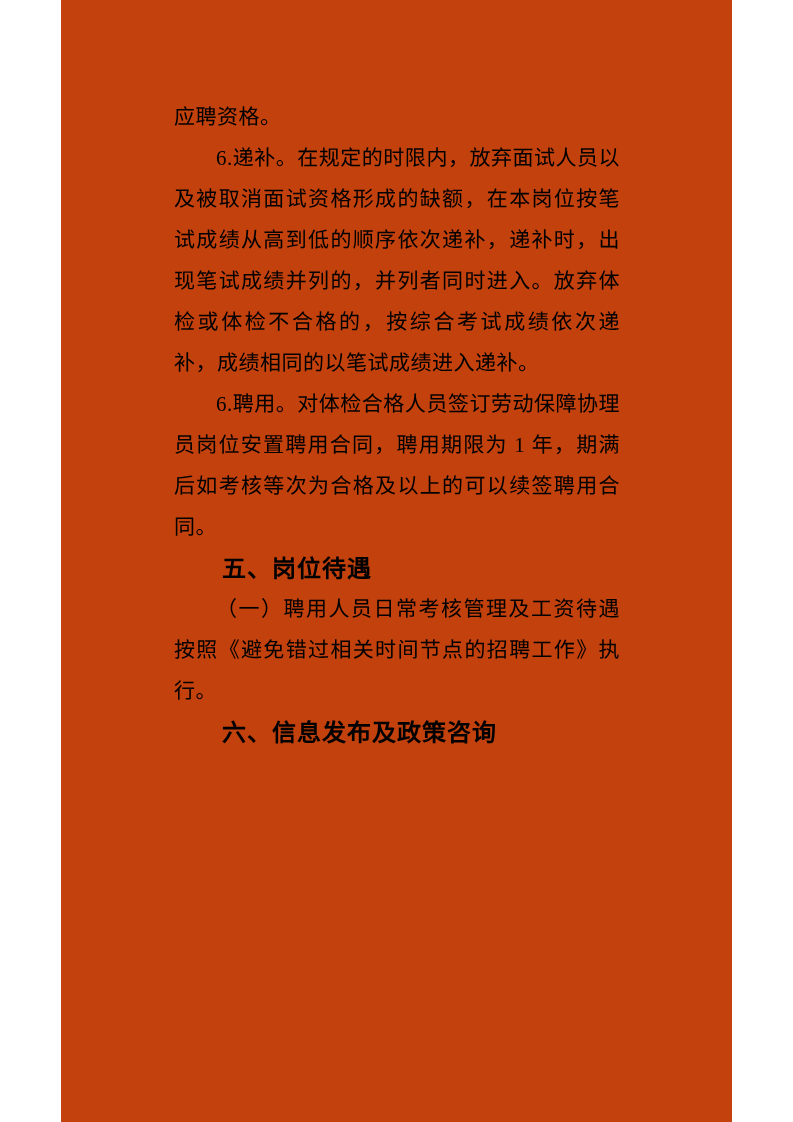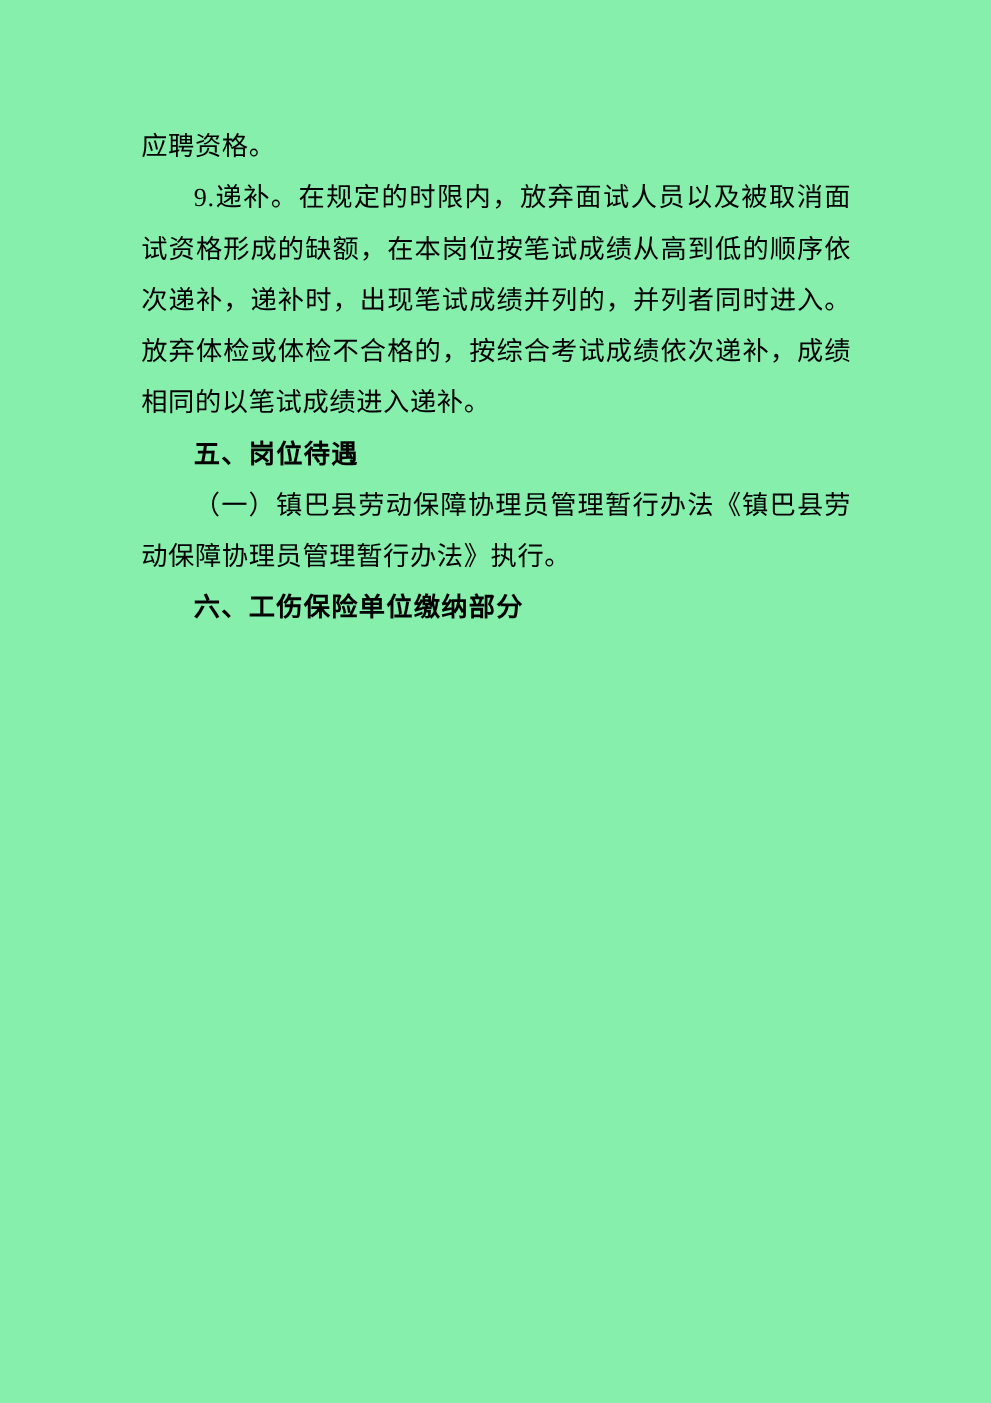--- a/index.html
+++ b/index.html
@@ -2,24 +2,24 @@
 <html lang="zh-CN"><head>
 <meta charset="utf-8">
 <style>
   html, body {
     margin: 0;
     padding: 0;
     background: #ffffff;
   }
   .page {
     position: relative;
-    width: 793px;
+    width: 671px;
     height: 1122px;
     margin: 0 auto;
-    background: #86efac;
+    background: #c2410c;
     color: #000000;
     box-sizing: border-box;
     padding: 97px 112px 0 113px;
     font-family: "Liberation Serif", "DejaVu Serif", serif;
     font-size: 21px;
     line-height: 41px;
     letter-spacing: 0.5px;
     overflow: hidden;
   }
   .para {
@@ -28,35 +28,36 @@
     text-indent: 2em;
     word-break: break-all;
   }
   .para.continuation {
     text-indent: 0;
   }
   .heading {
     margin: 0;
     font-family: "Liberation Sans", "DejaVu Sans", sans-serif;
     font-weight: bold;
-    font-size: 21px;
+    font-size: 24px;
     line-height: 41px;
     text-indent: 2em;
     letter-spacing: 1px;
   }
 </style>
 </head>
 <body>
 
 <div class="page">
   <p class="para continuation">应聘资格。</p>
 
-  <p class="para">9.递补。在规定的时限内，放弃面试人员以及被取消面试资格形成的缺额，在本岗位按笔试成绩从高到低的顺序依次递补，递补时，出现笔试成绩并列的，并列者同时进入。放弃体检或体检不合格的，按综合考试成绩依次递补，成绩相同的以笔试成绩进入递补。</p>
+  <p class="para">6.递补。在规定的时限内，放弃面试人员以及被取消面试资格形成的缺额，在本岗位按笔试成绩从高到低的顺序依次递补，递补时，出现笔试成绩并列的，并列者同时进入。放弃体检或体检不合格的，按综合考试成绩依次递补，成绩相同的以笔试成绩进入递补。</p>
 
+  <p class="para">6.聘用。对体检合格人员签订劳动保障协理员岗位安置聘用合同，聘用期限为 1 年，期满后如考核等次为合格及以上的可以续签聘用合同。</p>
 
   <h2 class="heading">五、岗位待遇</h2>
 
-  <p class="para">（一）镇巴县劳动保障协理员管理暂行办法《镇巴县劳动保障协理员管理暂行办法》执行。</p>
+  <p class="para">（一）聘用人员日常考核管理及工资待遇按照《避免错过相关时间节点的招聘工作》执行。</p>
 
 
-  <h2 class="heading">六、工伤保险单位缴纳部分</h2>
+  <h2 class="heading">六、信息发布及政策咨询</h2>
 
 </div>
 
 </body></html>

